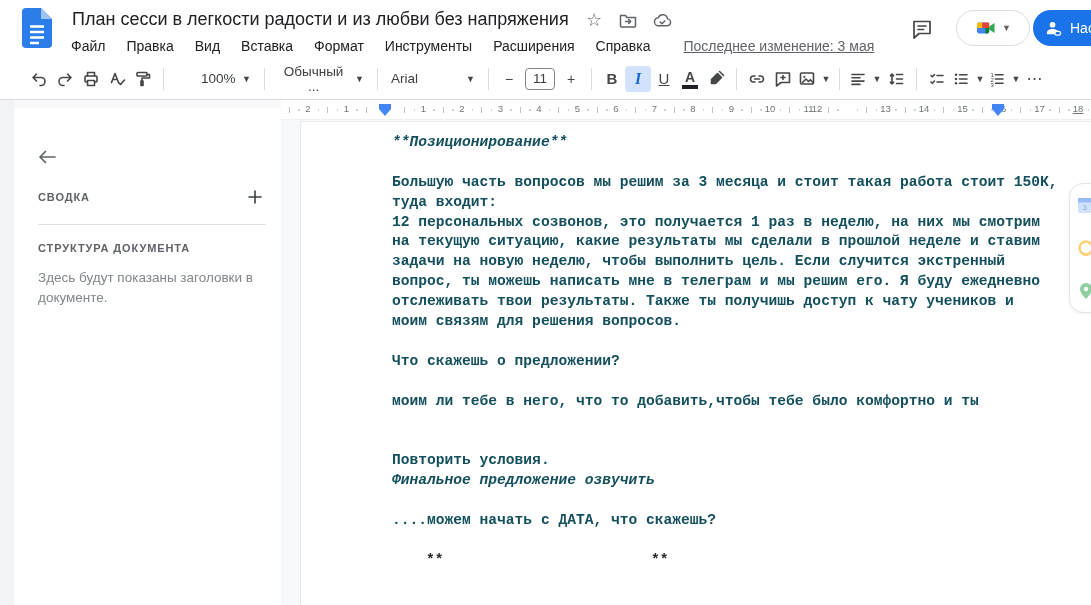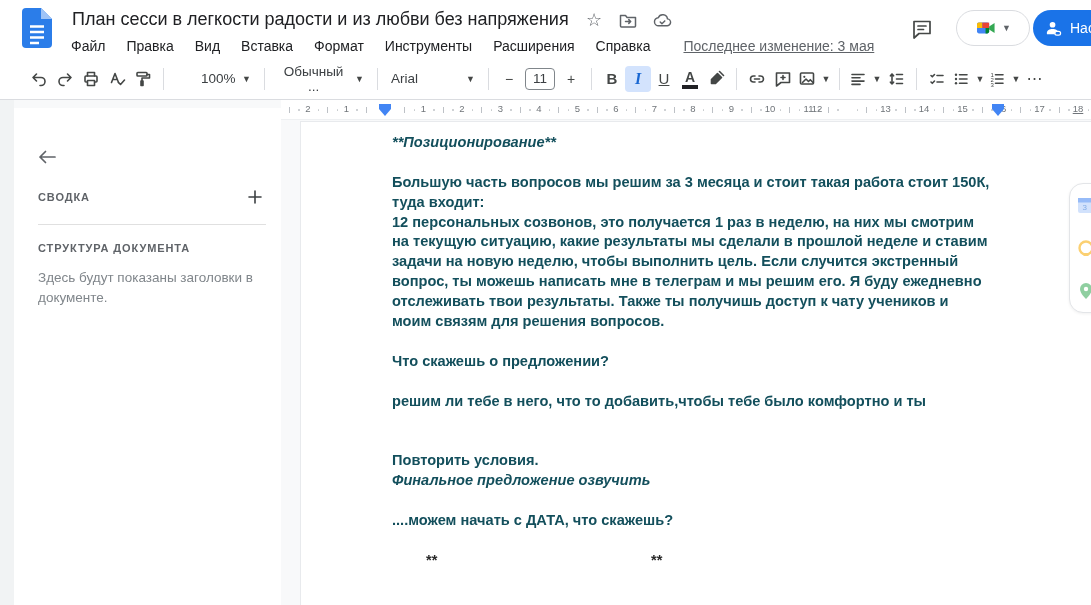--- a/index.html
+++ b/index.html
@@ -56,21 +56,21 @@
   .ruler { position:absolute; left:281px; top:0; width:810px; height:20px; background:#fff; border-bottom:1px solid #eef0f2; }
   #ruler-ticks { position:absolute; inset:0; }
   .rnum { position:absolute; top:3px; transform:translateX(-50%); font-size:9.5px; color:#70757a; }
   .rtick { position:absolute; top:7px; width:1px; height:6px; background:#bdc1c6; }
   .rdot { position:absolute; top:9px; width:1.5px; height:1.5px; background:#c6cacd; border-radius:50%; }
   .marker { position:absolute; top:4px; width:12px; height:12px; background:#4285f4; clip-path:polygon(0 0,100% 0,100% 42%,50% 100%,0 42%); }
 
   
   .page { position:absolute; left:300px; top:21px; width:808px; height:490px; background:#fff; border:1px solid #e8eaed; border-bottom:none; }
   .doc-text { position:absolute; left:91px; top:11px; width:640px; color:#134f5c; font-weight:bold; font-size:14.6px; }
-  .dline { position:relative; height:19.9px; line-height:19.9px; white-space:pre; }
+  .dline { position:relative; height:19.9px; line-height:19.9px; white-space:pre;font-family:Liberation Mono, monospace; }
   .dline.i { font-style:italic; }
   .dline.partial { color:#2a2a2a; }
   .dline.partial span { position:absolute; top:0; }
 
   
   .side-card { position:absolute; left:1069px; top:83px; width:40px; height:130px; background:#fff; border:1px solid #e3e5e8; border-radius:14px 0 0 14px; box-shadow:0 1px 3px rgba(0,0,0,.06); }
   .side-card .picon { position:absolute; left:7px; width:18px; height:18px; opacity:.55; }
 </style>
 </head>
 <body>
@@ -389,21 +389,21 @@
         <div class="dline">туда входит:</div>
         <div class="dline">12 персональных созвонов, это получается 1 раз в неделю, на них мы смотрим</div>
         <div class="dline">на текущую ситуацию, какие результаты мы сделали в прошлой неделе и ставим</div>
         <div class="dline">задачи на новую неделю, чтобы выполнить цель. Если случится экстренный</div>
         <div class="dline">вопрос, ты можешь написать мне в телеграм и мы решим его. Я буду ежедневно</div>
         <div class="dline">отслеживать твои результаты. Также ты получишь доступ к чату учеников и</div>
         <div class="dline">моим связям для решения вопросов.</div>
         <div class="dline"></div>
         <div class="dline">Что скажешь о предложении?</div>
         <div class="dline"></div>
-        <div class="dline">решим ли тебе в него, что то добавить,чтобы тебе было комфортно и ты</div>
+        <div class="dline">моим ли тебе в него, что то добавить,чтобы тебе было комфортно и ты</div>
         <div class="dline"></div>
         <div class="dline"></div>
         <div class="dline">Повторить условия.</div>
         <div class="dline i">Финальное предложение озвучить</div>
         <div class="dline"></div>
         <div class="dline">....можем начать с ДАТА, что скажешь?</div>
         <div class="dline"></div>
         <div class="dline partial"><span style="left: 34px;">**</span><span style="left: 259px;">**</span></div>
       </div>
   </div>

